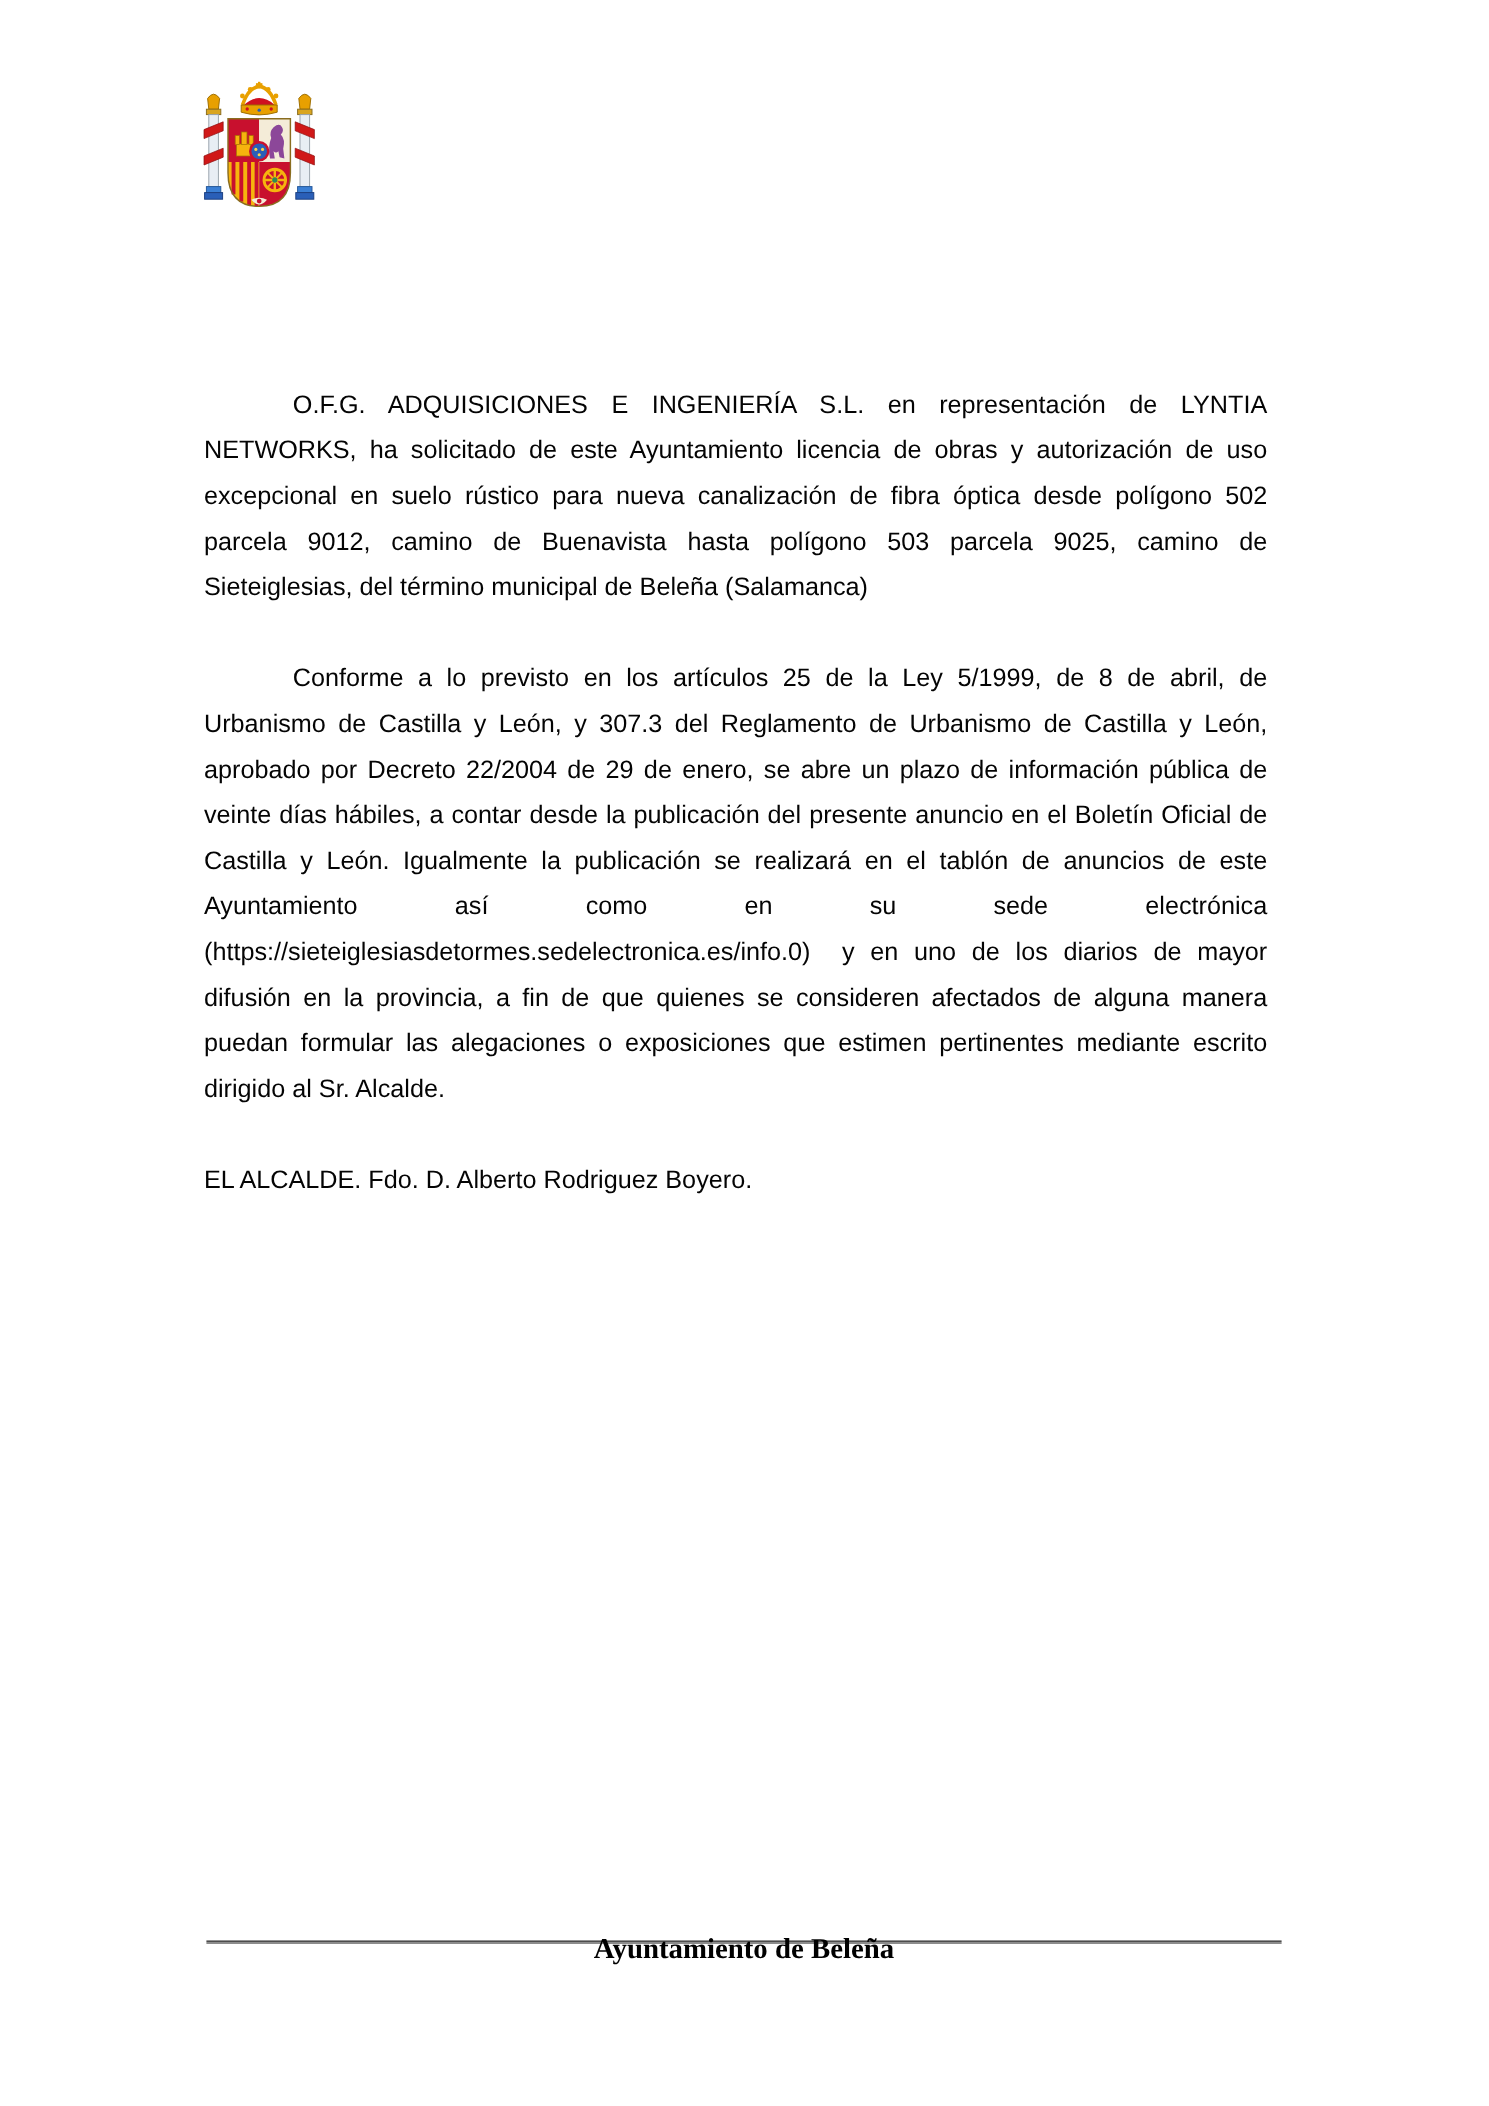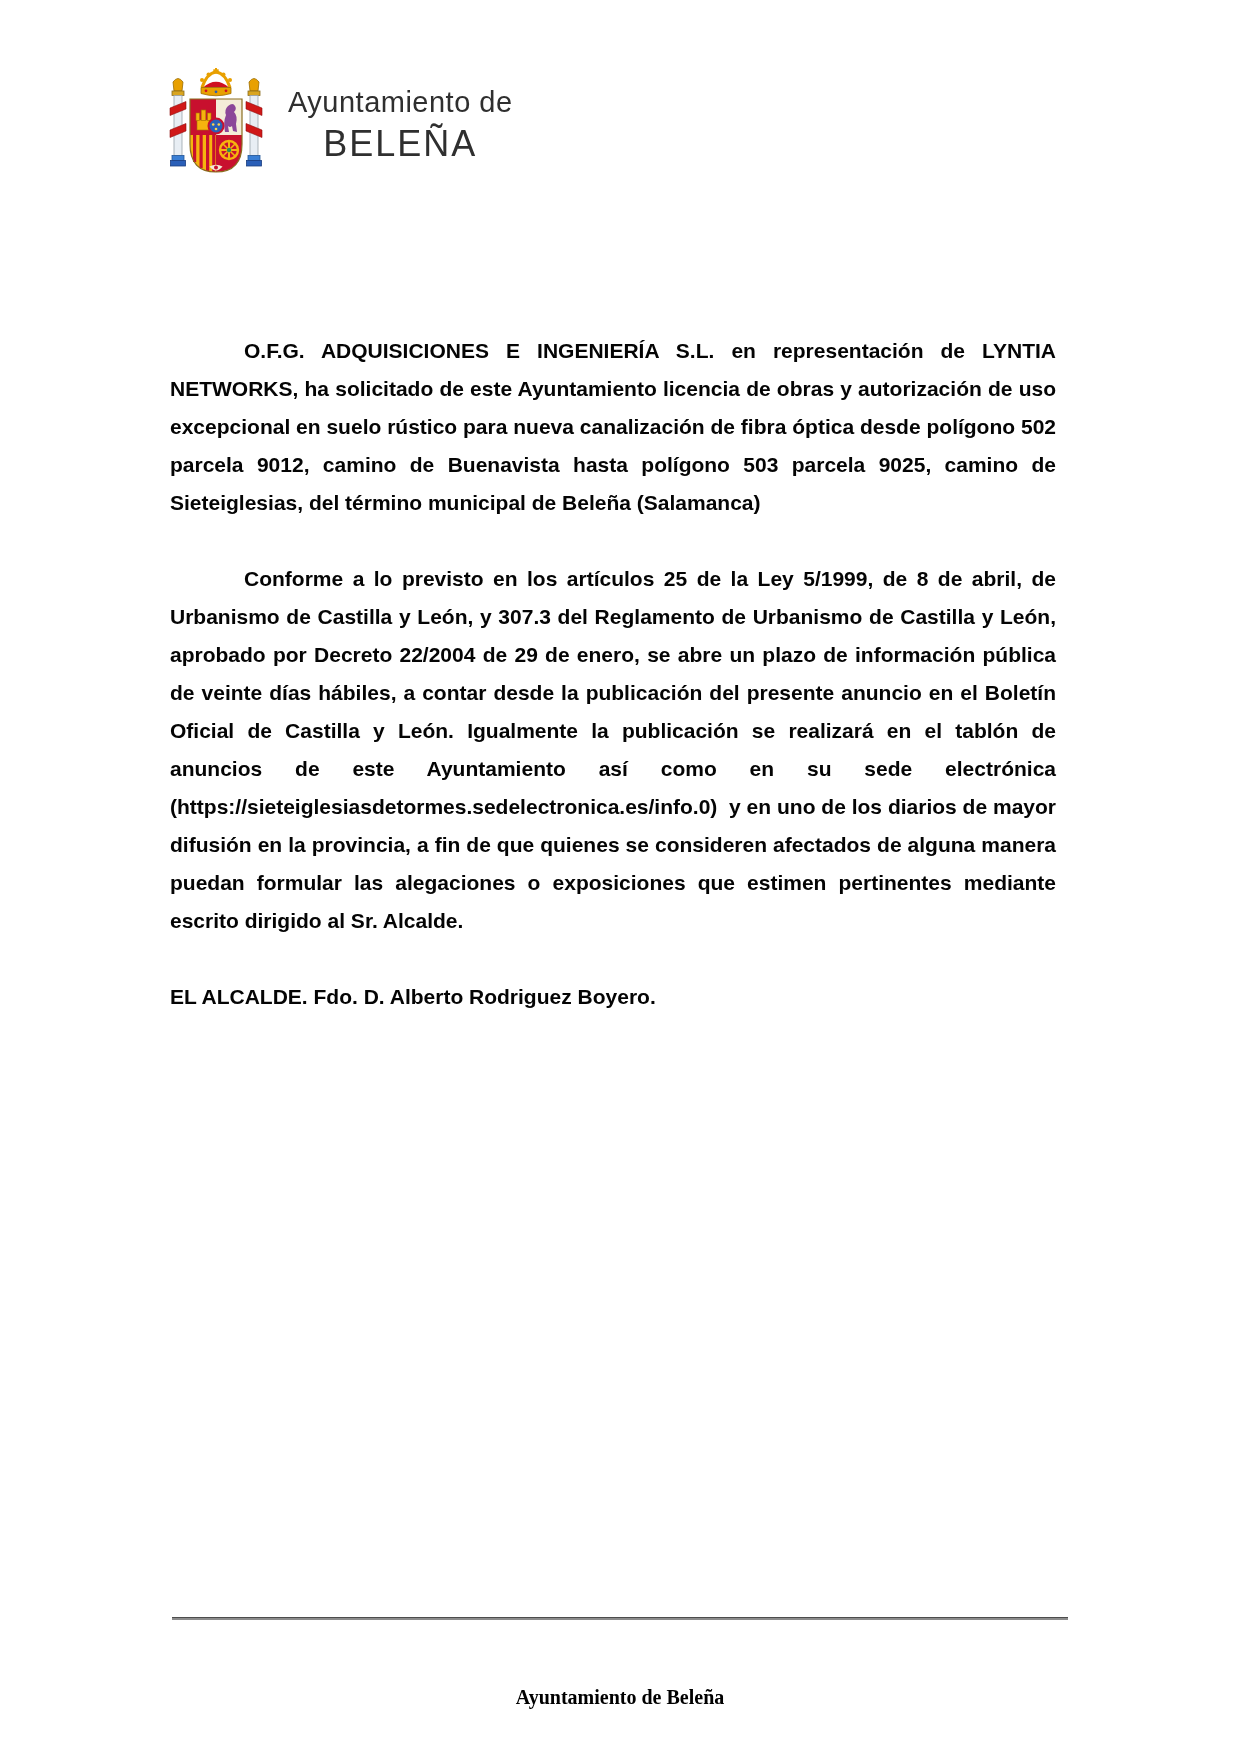--- a/index.html
+++ b/index.html
@@ -59,26 +59,25 @@
     text-decoration: underline;
     text-underline-offset: 4px;
     text-decoration-thickness: 2px;
     color: #000000;
   }
 
   
   .doc-body {
     position: absolute;
     left: 170px;
-    top: 332px;
+    top: 319px;
     width: 886px;
     font-size: 21px;
     line-height: 38px;
     color: #040404;
-    font-weight: bold;
   }
   .doc-body p {
     margin: 0 0 38px 0;
   }
   .para {
     text-align: justify;
     text-indent: 74px;
     white-space: pre-wrap;
   }
   .date-line {
@@ -96,26 +95,26 @@
     position: absolute;
     left: 172px;
     top: 1617px;
     width: 896px;
     height: 3px;
     background: linear-gradient(#4d4d4d 0 33%, #8c8c8c 33% 100%);
   }
   .footer-org {
     position: absolute;
     left: 172px;
-    top: 1686px;
+    top: 1612px;
     width: 896px;
     text-align: center;
     font-family: "Liberation Serif", serif;
     font-weight: bold;
-    font-size: 20px;
+    font-size: 24px;
     color: #000000;
   }
   .footer-addr {
     position: absolute;
     left: 172px;
     top: 1684px;
     width: 896px;
     text-align: center;
     font-family: "Liberation Serif", serif;
     font-size: 19px;
@@ -194,24 +193,20 @@
         <circle cx="48" cy="99.6" r="2" fill="#c8102e"></circle>
 
         <path d="M22,31 H74 V76 Q74,104 48,104 Q22,104 22,76 Z" fill="none" stroke="#8a6d1f" stroke-width="1.2"></path>
 
         <circle cx="48" cy="58" r="7.5" fill="#2a5fb8" stroke="#c8102e" stroke-width="2"></circle>
         <circle cx="45.2" cy="56.5" r="1.3" fill="#ffd24a"></circle>
         <circle cx="50.8" cy="56.5" r="1.3" fill="#ffd24a"></circle>
         <circle cx="48" cy="61" r="1.3" fill="#ffd24a"></circle>
       </g>
     </svg>
-    <div class="org-name">
-      <div class="line1">Ayuntamiento de</div>
-      <div class="line2">BELEÑA</div>
-    </div>
   </header>
 
 
   <main class="doc-body">
     <p class="para">O.F.G. ADQUISICIONES E INGENIERÍA S.L. en representación de LYNTIA NETWORKS, ha solicitado de este Ayuntamiento licencia de obras y autorización de uso excepcional en suelo rústico para nueva canalización de fibra óptica desde polígono 502 parcela 9012, camino de Buenavista hasta polígono 503 parcela 9025, camino de Sieteiglesias, del término municipal de Beleña (Salamanca)</p>
     <p class="para">Conforme a lo previsto en los artículos 25 de la Ley 5/1999, de 8 de abril, de Urbanismo de Castilla y León, y 307.3 del Reglamento de Urbanismo de Castilla y León, aprobado por Decreto 22/2004 de 29 de enero, se abre un plazo de información pública de veinte días hábiles, a contar desde la publicación del presente anuncio en el Boletín Oficial de Castilla y León. Igualmente la publicación se realizará en el tablón de anuncios de este Ayuntamiento así como en su sede electrónica (https://sieteiglesiasdetormes.sedelectronica.es/info.0)  y en uno de los diarios de mayor difusión en la provincia, a fin de que quienes se consideren afectados de alguna manera puedan formular las alegaciones o exposiciones que estimen pertinentes mediante escrito dirigido al Sr. Alcalde.</p>
     <p class="signature-line">EL ALCALDE. Fdo. D. Alberto Rodriguez Boyero.</p>
   </main>
 
   <div class="footer-rule"></div>

